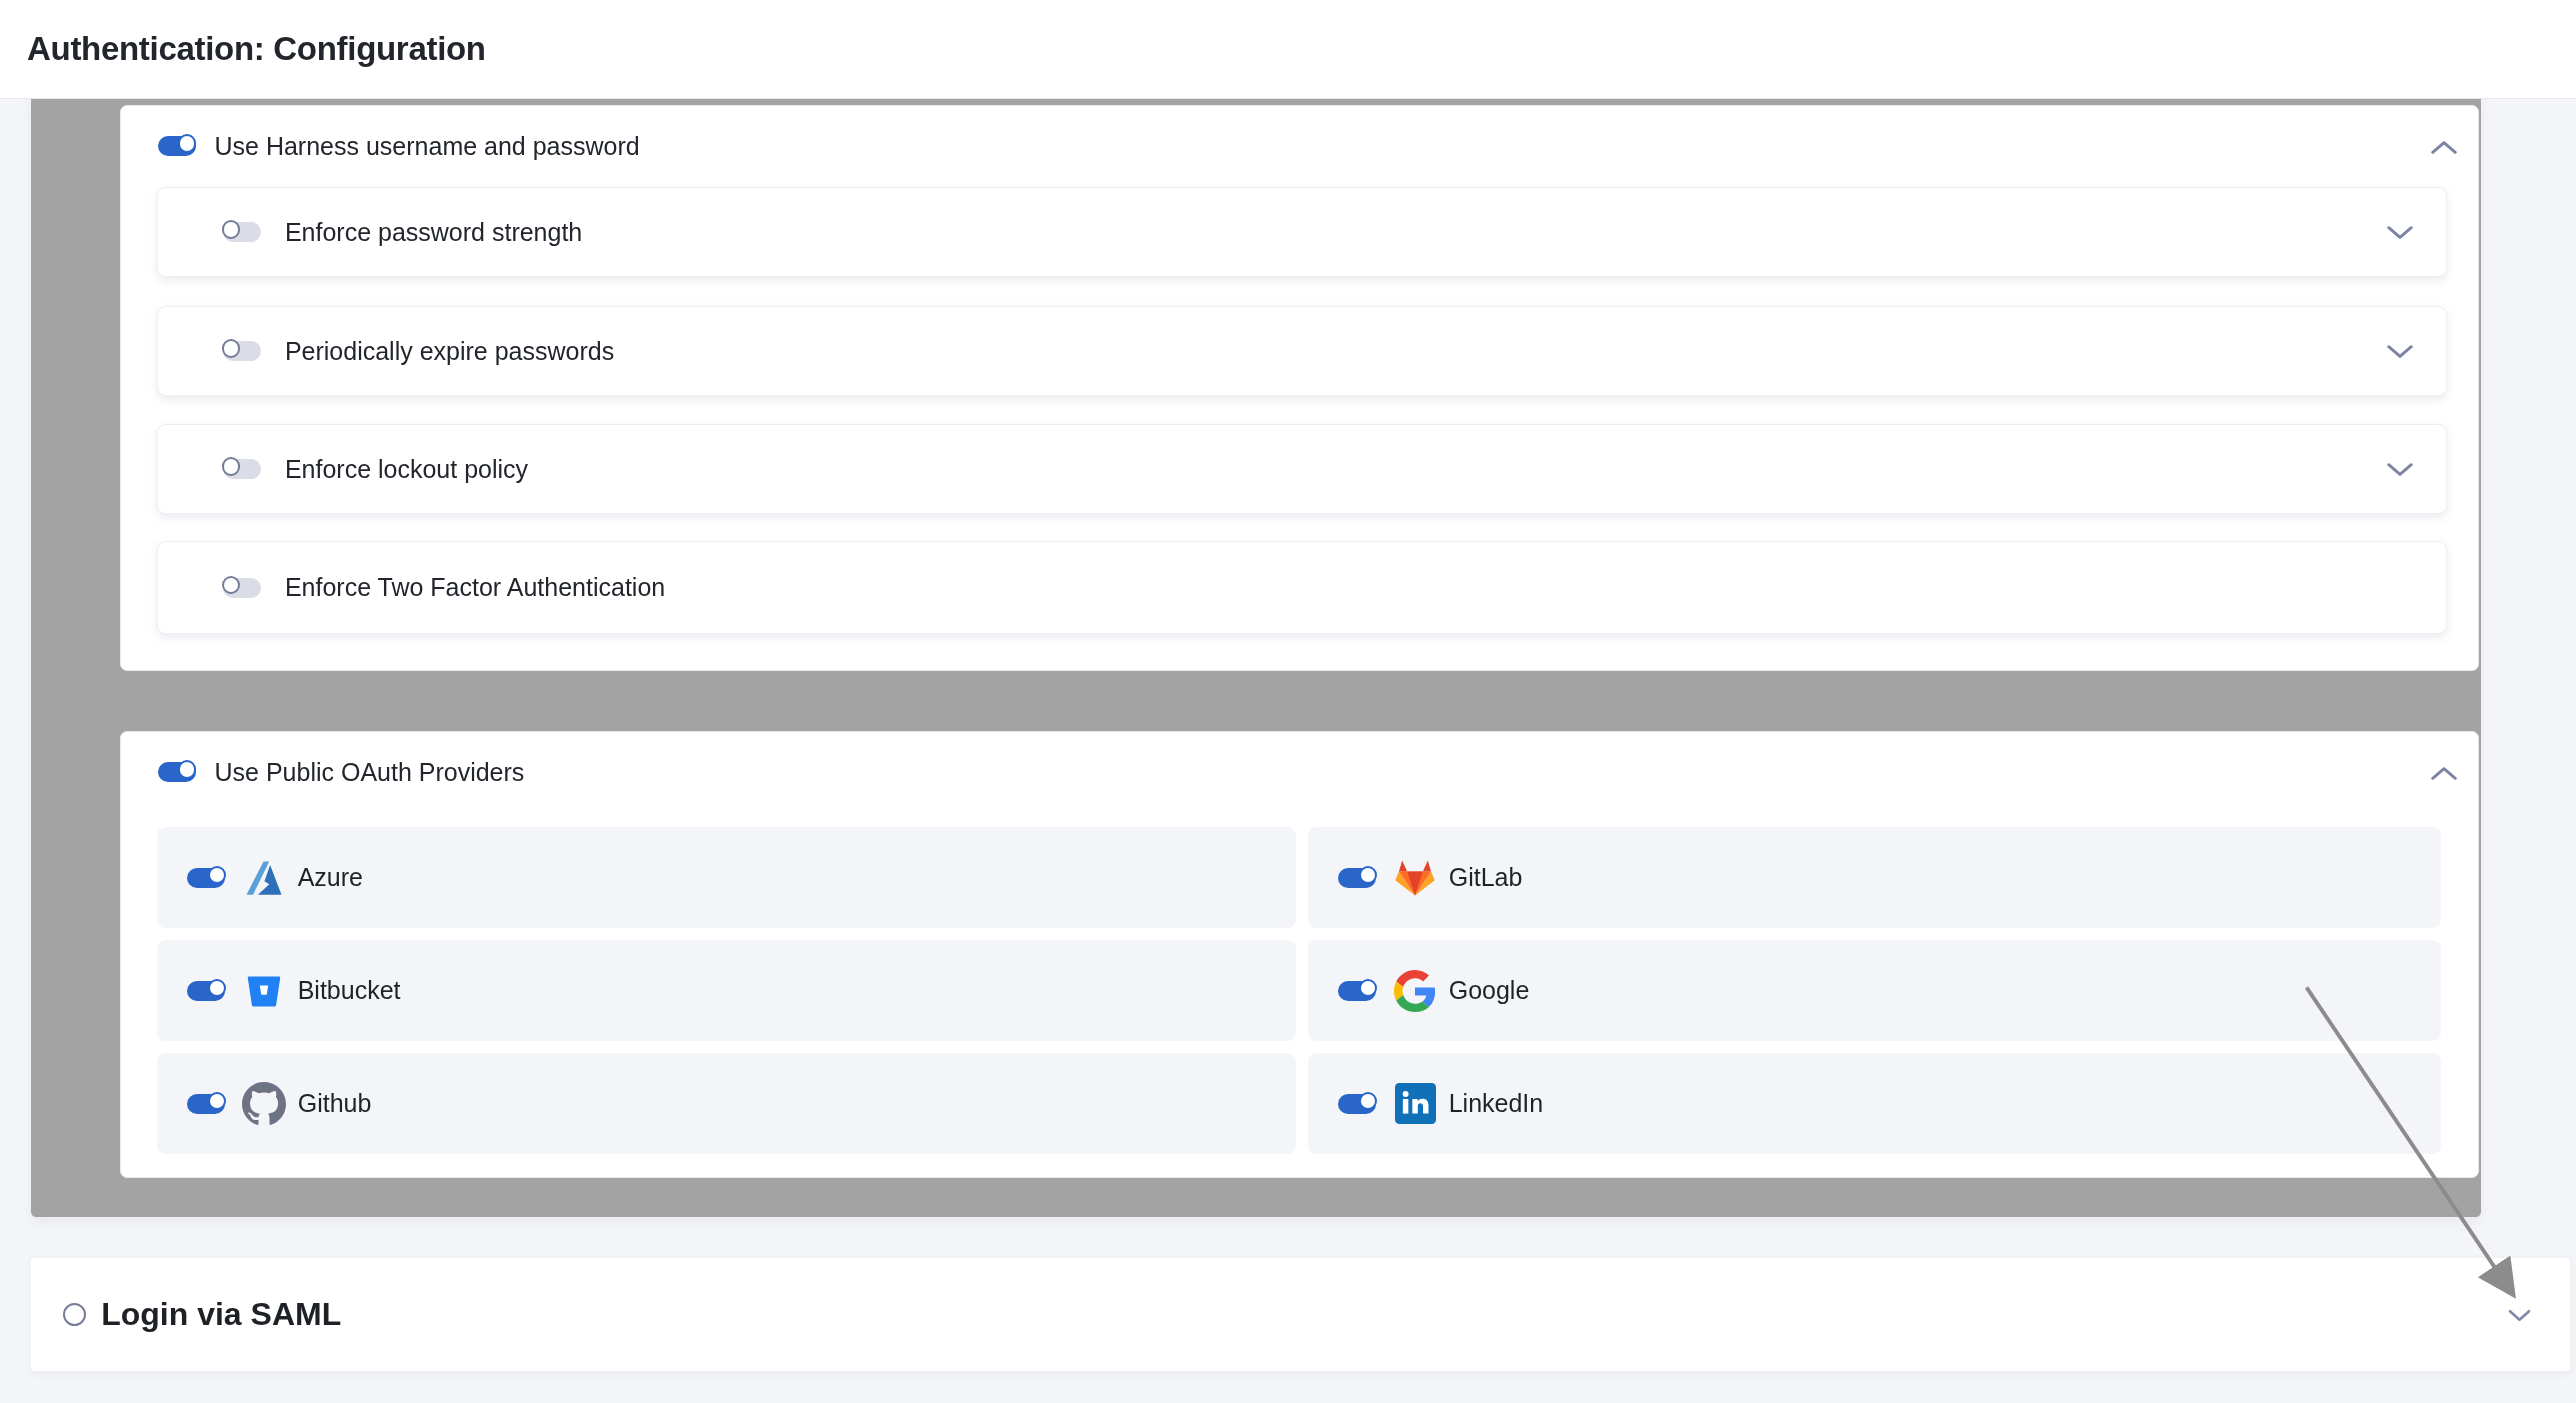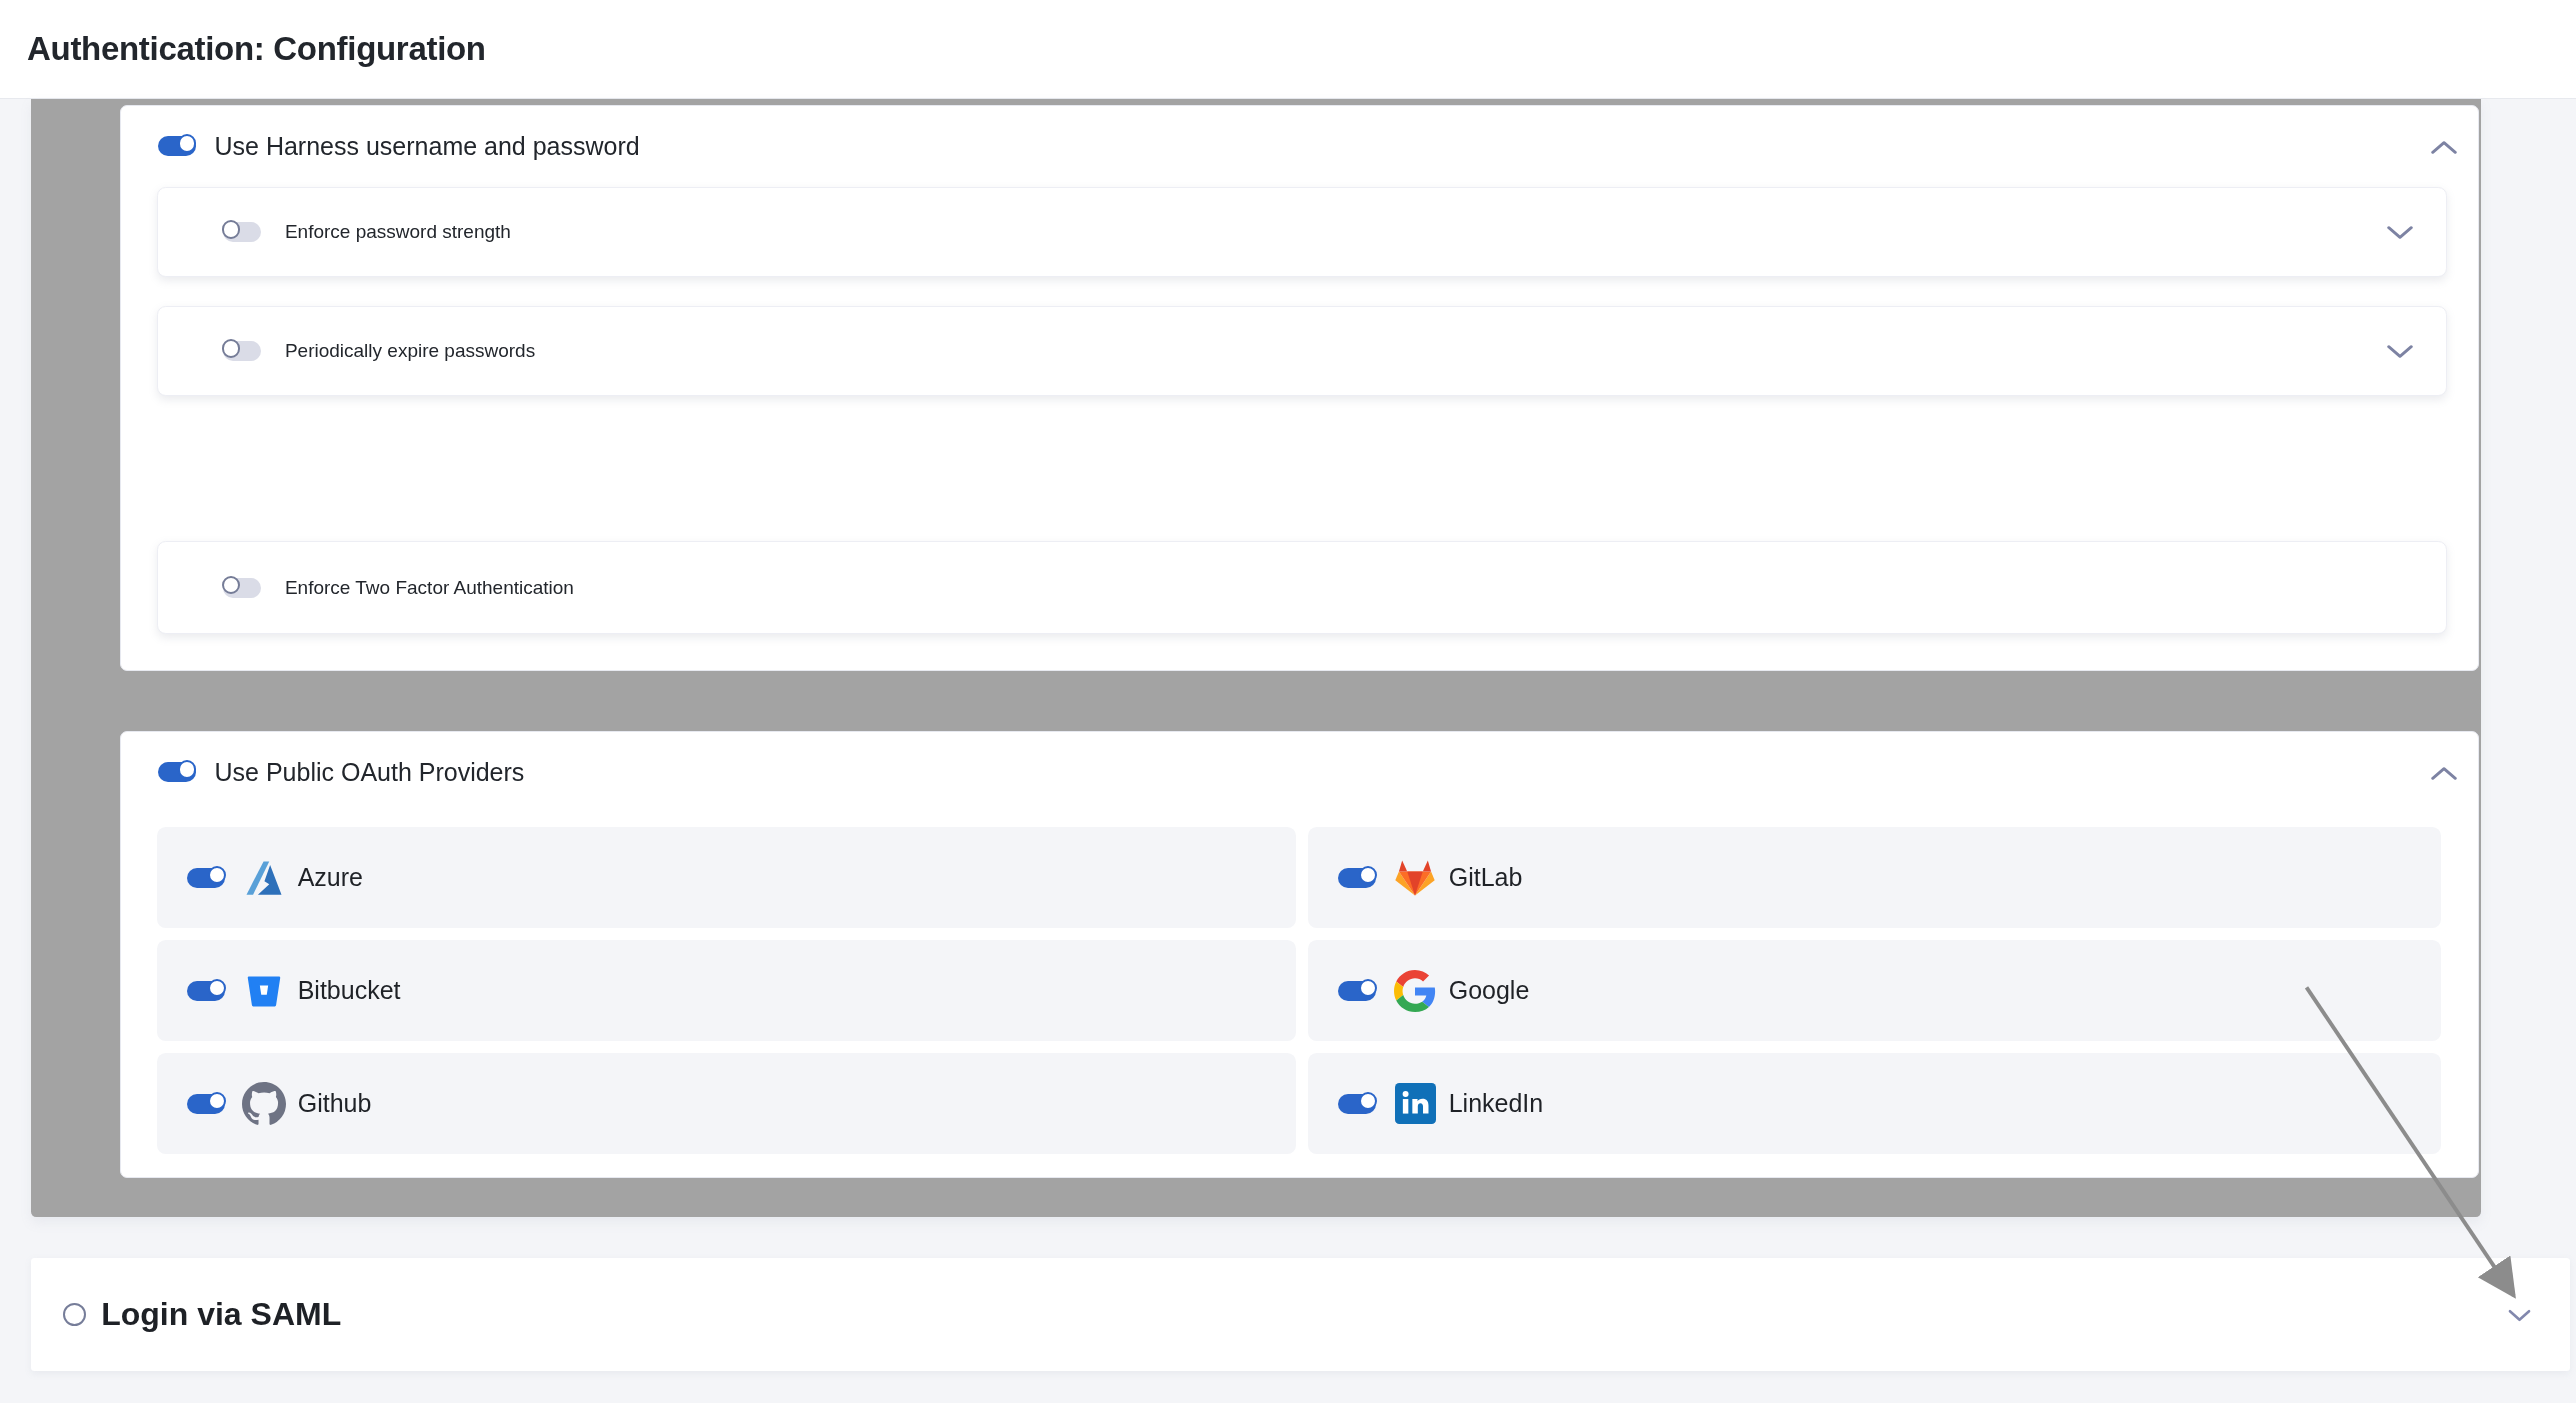--- a/index.html
+++ b/index.html
@@ -59,21 +59,21 @@
   .toggle.off { background:#dadce7; }
   .toggle.off .knob { left:-0.9px;  border:2.6px solid #757c97; }
 
   
   .setting-row {
     position:absolute; left:36px; width:2290px; height:90px;
     background:#ffffff; border:0.9px solid #edeef4; border-radius:8.7px;
     box-shadow:0 3.5px 8.7px rgba(130,136,155,0.16);
     display:flex; align-items:center; padding-left:65px; gap:24.4px;
   }
-  .setting-row .row-label { font-size:19px; color:#22262c; }
+  .setting-row .row-label { font-size:25px; color:#22262c; }
   .row-chevron { position:absolute; right:33px; top:50%; margin-top:-7px; }
 
   
   .provider-grid {
     position:absolute; left:36px; top:95px;
     display:grid; grid-template-columns:1139px 1133px;
     grid-auto-rows:101px; column-gap:15px; row-gap:14px;gap:12px;
   }
   .provider-cell {
     background:#f4f5f8; border-radius:8.7px;
@@ -138,20 +138,31 @@
           <span class="knob"></span>
         </span>
       <span class="row-label">Periodically expire passwords</span>
       <span class="row-chevron">
         <svg width="26" height="15" viewBox="0 0 30 17">
             <polyline points="2,3 15,14 28,3" fill="none" stroke="#7d83a3" stroke-width="3.4" stroke-linecap="round" stroke-linejoin="round"></polyline>
           </svg>
       </span>
     </div>
 
+    <div class="setting-row" style="top:318px;">
+      <span class="toggle off">
+          <span class="knob"></span>
+        </span>
+      <span class="row-label">Enforce lockout policy</span>
+      <span class="row-chevron">
+        <svg width="26" height="15" viewBox="0 0 30 17">
+            <polyline points="2,3 15,14 28,3" fill="none" stroke="#7d83a3" stroke-width="3.4" stroke-linecap="round" stroke-linejoin="round"></polyline>
+          </svg>
+      </span>
+    </div>
 
     <div class="setting-row" style="top:435px; height:93px;">
       <span class="toggle off">
           <span class="knob"></span>
         </span>
       <span class="row-label">Enforce Two Factor Authentication</span>
     </div>
   </div>
 
   <div class="section-card section-oauth">

